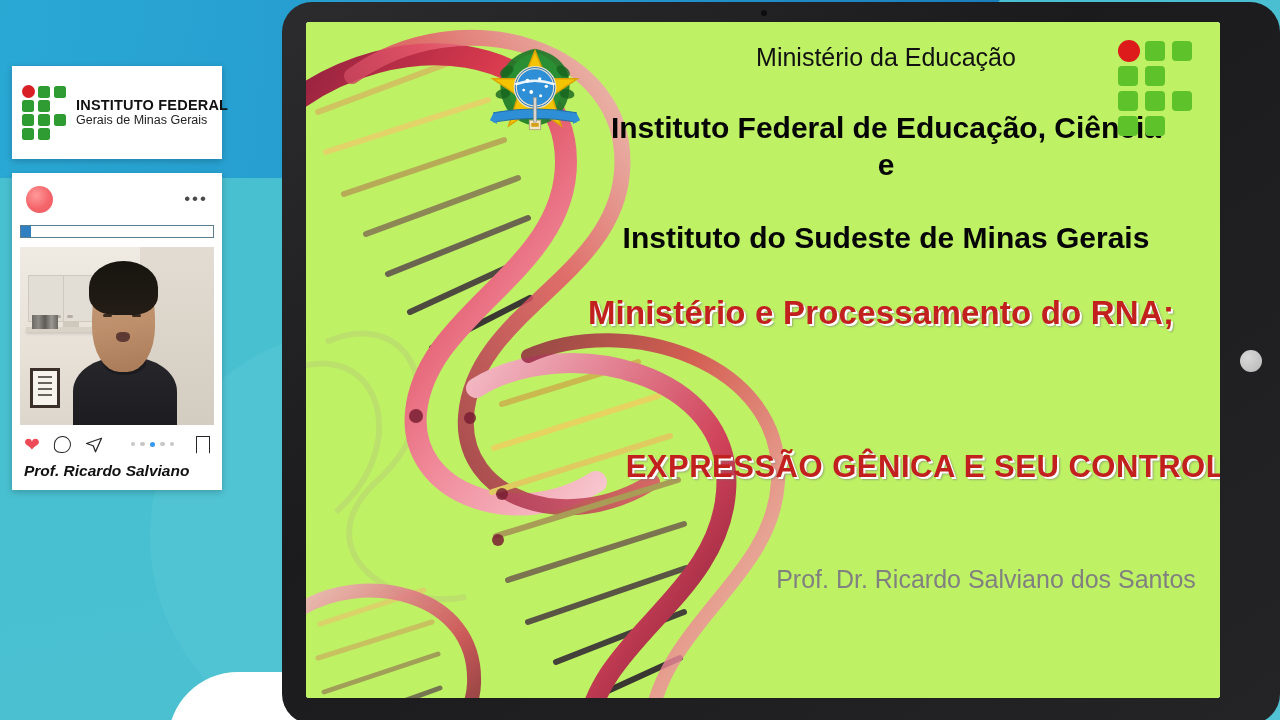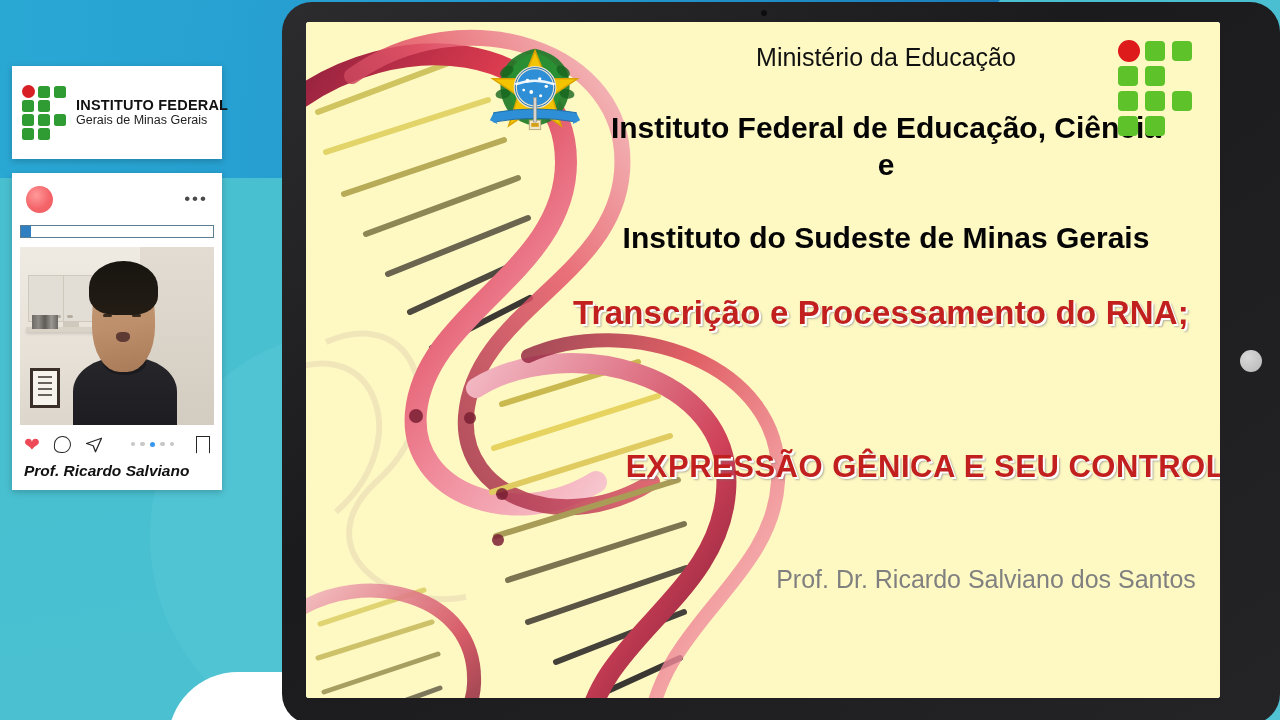--- a/index.html
+++ b/index.html
@@ -136,21 +136,21 @@
     position:absolute; right:18px; top:348px; width:22px; height:22px;
     background:radial-gradient(circle at 35% 32%,#d8d8d8,#b7b7b7);
     border-radius:50%;
   }
   .cam-dot{
     position:absolute; left:48%; top:8px; width:6px; height:6px;
     background:#0d0d0f; border-radius:50%;
   }
 
   
-  .slide{ position:absolute; inset:0; background:#fef9c3; overflow:hidden; }
+  .slide{ position:absolute; inset:0; background:#bef264; overflow:hidden; }
 
   
   .dna{ position:absolute; left:-40px; top:-10px; width:620px; height:740px; opacity:1; }
 
   .slide-header{ position:absolute; left:0; right:0; top:10px; height:150px; z-index:4; }
   .brasao{ position:absolute; left:182px; top:6px; width:94px; height:108px; }
   .head-texts{ position:absolute; left:300px; top:10px; width:560px; text-align:center; }
   .ht1{ font-size:25px; color:#111; line-height:1.25; }
   .ht2{ font-size:30px; font-weight:bold; color:#050505; line-height:1.22;margin-top:37px; }
 
@@ -400,21 +400,21 @@
           <span class="ifb-sq" style="left:0;top:26px"></span>
           <span class="ifb-sq" style="left:27px;top:26px"></span>
           <span class="ifb-sq" style="left:0;top:51px"></span>
           <span class="ifb-sq" style="left:27px;top:51px"></span>
           <span class="ifb-sq" style="left:54px;top:51px"></span>
           <span class="ifb-sq" style="left:0;top:76px"></span>
           <span class="ifb-sq" style="left:27px;top:76px"></span>
         </div>
       </div>
 
-      <div class="title-main">Transcrição e Processamento do RNA;</div>
+      <div class="title-main">Ministério e Processamento do RNA;</div>
 
       <div class="title-sub">EXPRESSÃO GÊNICA E SEU CONTROLE</div>
 
       <div class="author">Prof. Dr. Ricardo Salviano dos Santos</div>
 
     </div>
   </div>
 </div>
 
 </body></html>

